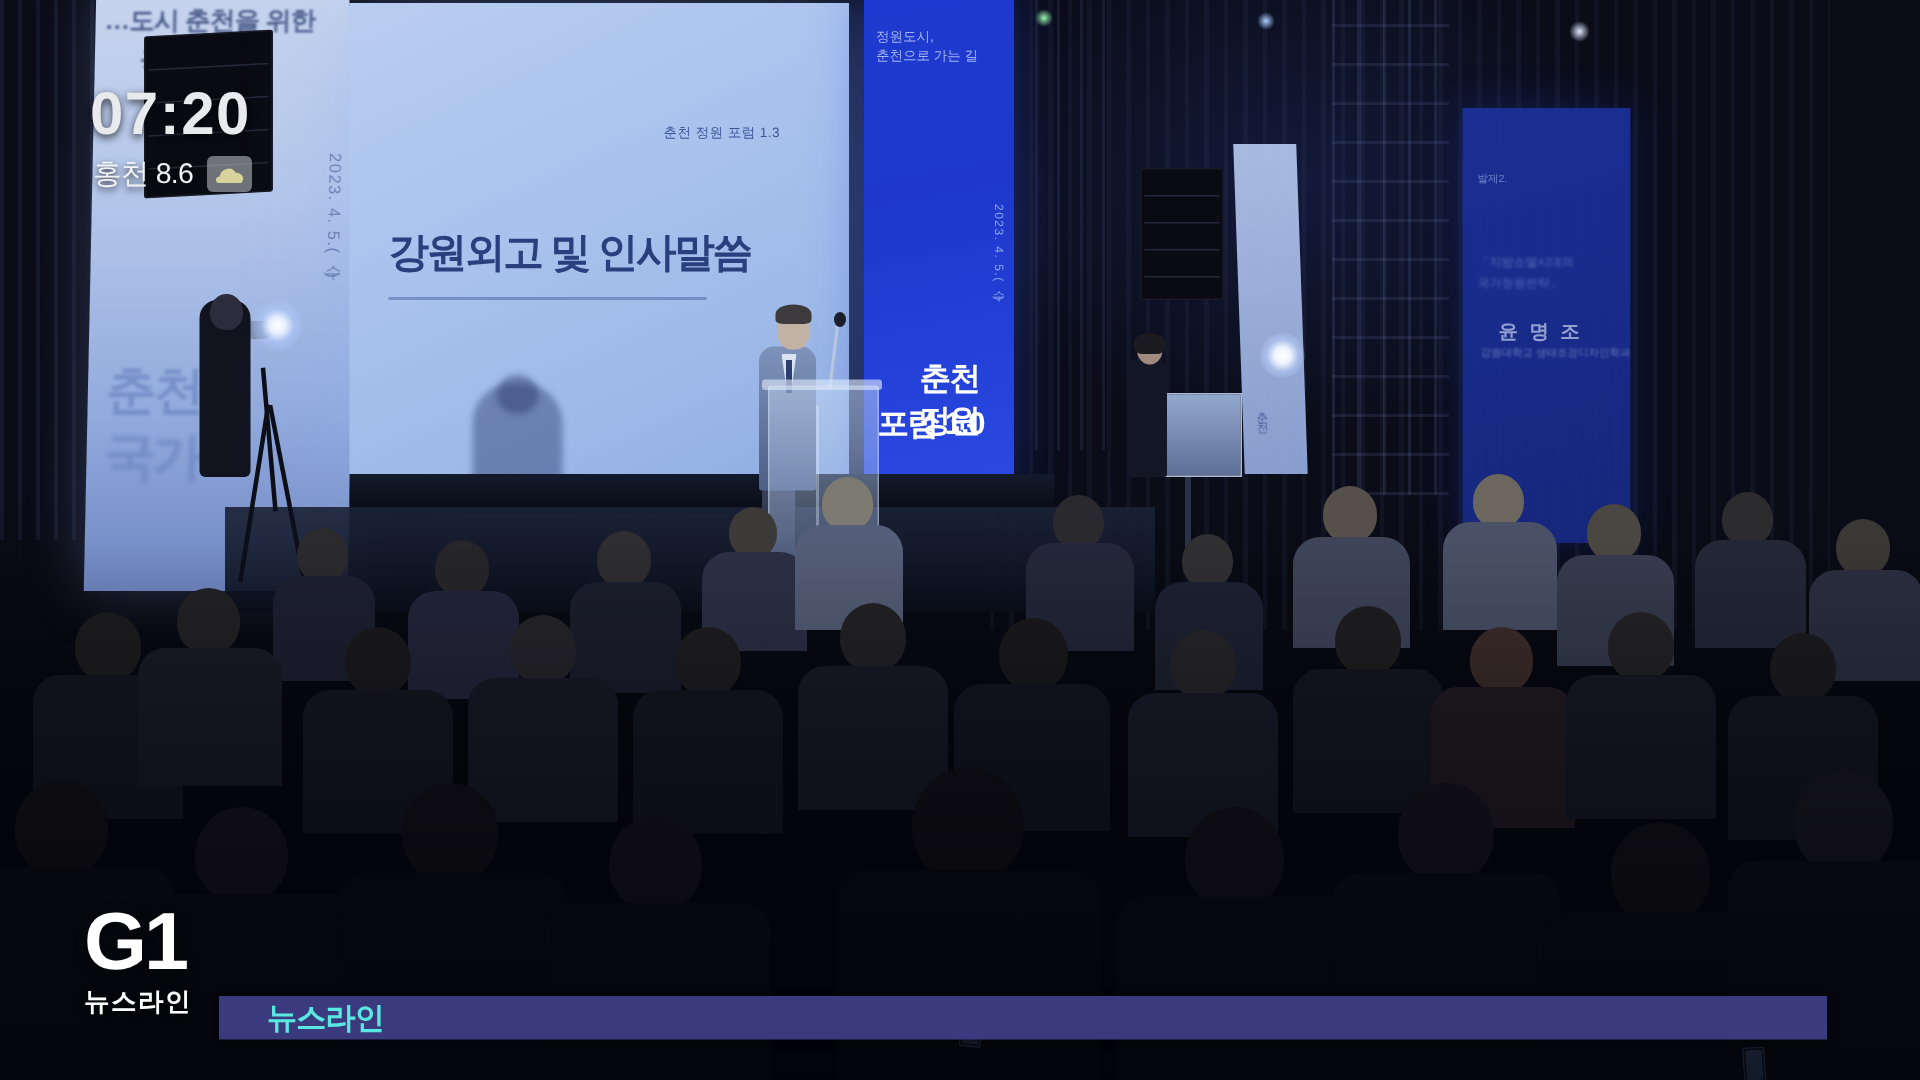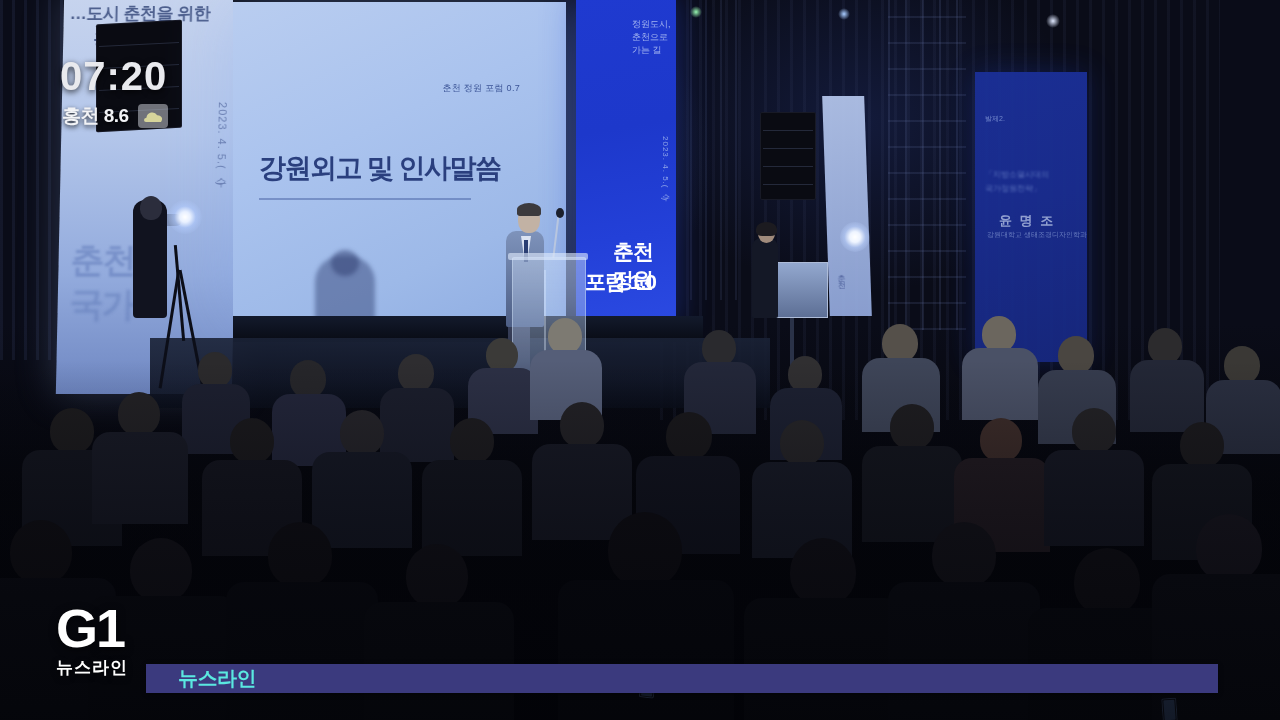--- a/index.html
+++ b/index.html
@@ -191,21 +191,21 @@
 
   
   .banner-center{
     position:absolute;left:576px;top:-4px;width:100px;height:330px;
     background:linear-gradient(170deg,#1f3ad0 0%,#1d38cb 40%,#2340d8 72%,#2b4ae2 100%);
     box-shadow:0 0 34px rgba(40,70,220,.45);
     overflow:hidden;
   }
   .banner-center .bc-s1{
     position:absolute;left:8px;top:22px;font-size:9px;color:#b9c9f6;opacity:.85;
-    line-height:1.45;filter:blur(.4px);margin-left:48px;
+    line-height:1.45;filter:blur(.4px);
   }
   .banner-center .bc-s2{
     position:absolute;left:8px;top:68px;width:88px;font-size:9px;color:#a8bcf2;
     opacity:.8;line-height:1.5;filter:blur(.55px);
   }
   .banner-center .bc-date{
     position:absolute;right:6px;top:140px;font-size:8px;color:#a9bdf0;opacity:.8;
     writing-mode:vertical-rl;letter-spacing:1px;filter:blur(.4px);
   }
   .banner-center .bc-big1{
@@ -332,21 +332,21 @@
   }
 
   
   .clock-wrap{position:absolute;left:60px;top:56px;}
   .clock{
     font-size:40px;font-weight:bold;color:#e9eaee;letter-spacing:1px;
     text-shadow:0 2px 6px rgba(0,0,0,.75);line-height:1;
   }
   .wx-row{display:flex;align-items:center;gap:9px;margin-top:7px;margin-left:2px;}
   .wx-text{
-    font-size:19px;font-weight:bold;color:#f2f3f6;letter-spacing:-.5px;
+    font-size:19px;font-weight:normal;color:#f2f3f6;letter-spacing:-.5px;
     text-shadow:0 2px 5px rgba(0,0,0,.8);
   }
   .wx-icon{
     width:30px;height:24px;background:rgba(196,200,208,.55);
     border-radius:4px;display:flex;align-items:center;justify-content:center;
   }
   .wx-icon svg{display:block;}
 
   .logo{
     position:absolute;left:56px;top:604px;
@@ -408,21 +408,21 @@
     </div>
     <div class="array a2">
       <i style="top:18px"></i>
         <i style="top:36px"></i>
         <i style="top:54px"></i>
         <i style="top:72px"></i>
     </div>
 
     <div class="proj-frame-top"></div>
     <div class="proj">
-      <div class="slide-small">춘천 정원 포럼 0.7</div>
+      <div class="slide-small">춘천 정원 포럼 1.3</div>
       <div class="slide-title">강원외고 및 인사말씀</div>
       <div class="slide-rule"></div>
       <div class="shadow-person"></div>
       <div class="shadow-head"></div>
     </div>
 
     <div class="banner-center">
       <div class="bc-s1" style="white-space:pre-line">정원도시,
 춘천으로 가는 길</div>
       <div class="bc-date">2023. 4. 5.(수)</div>

